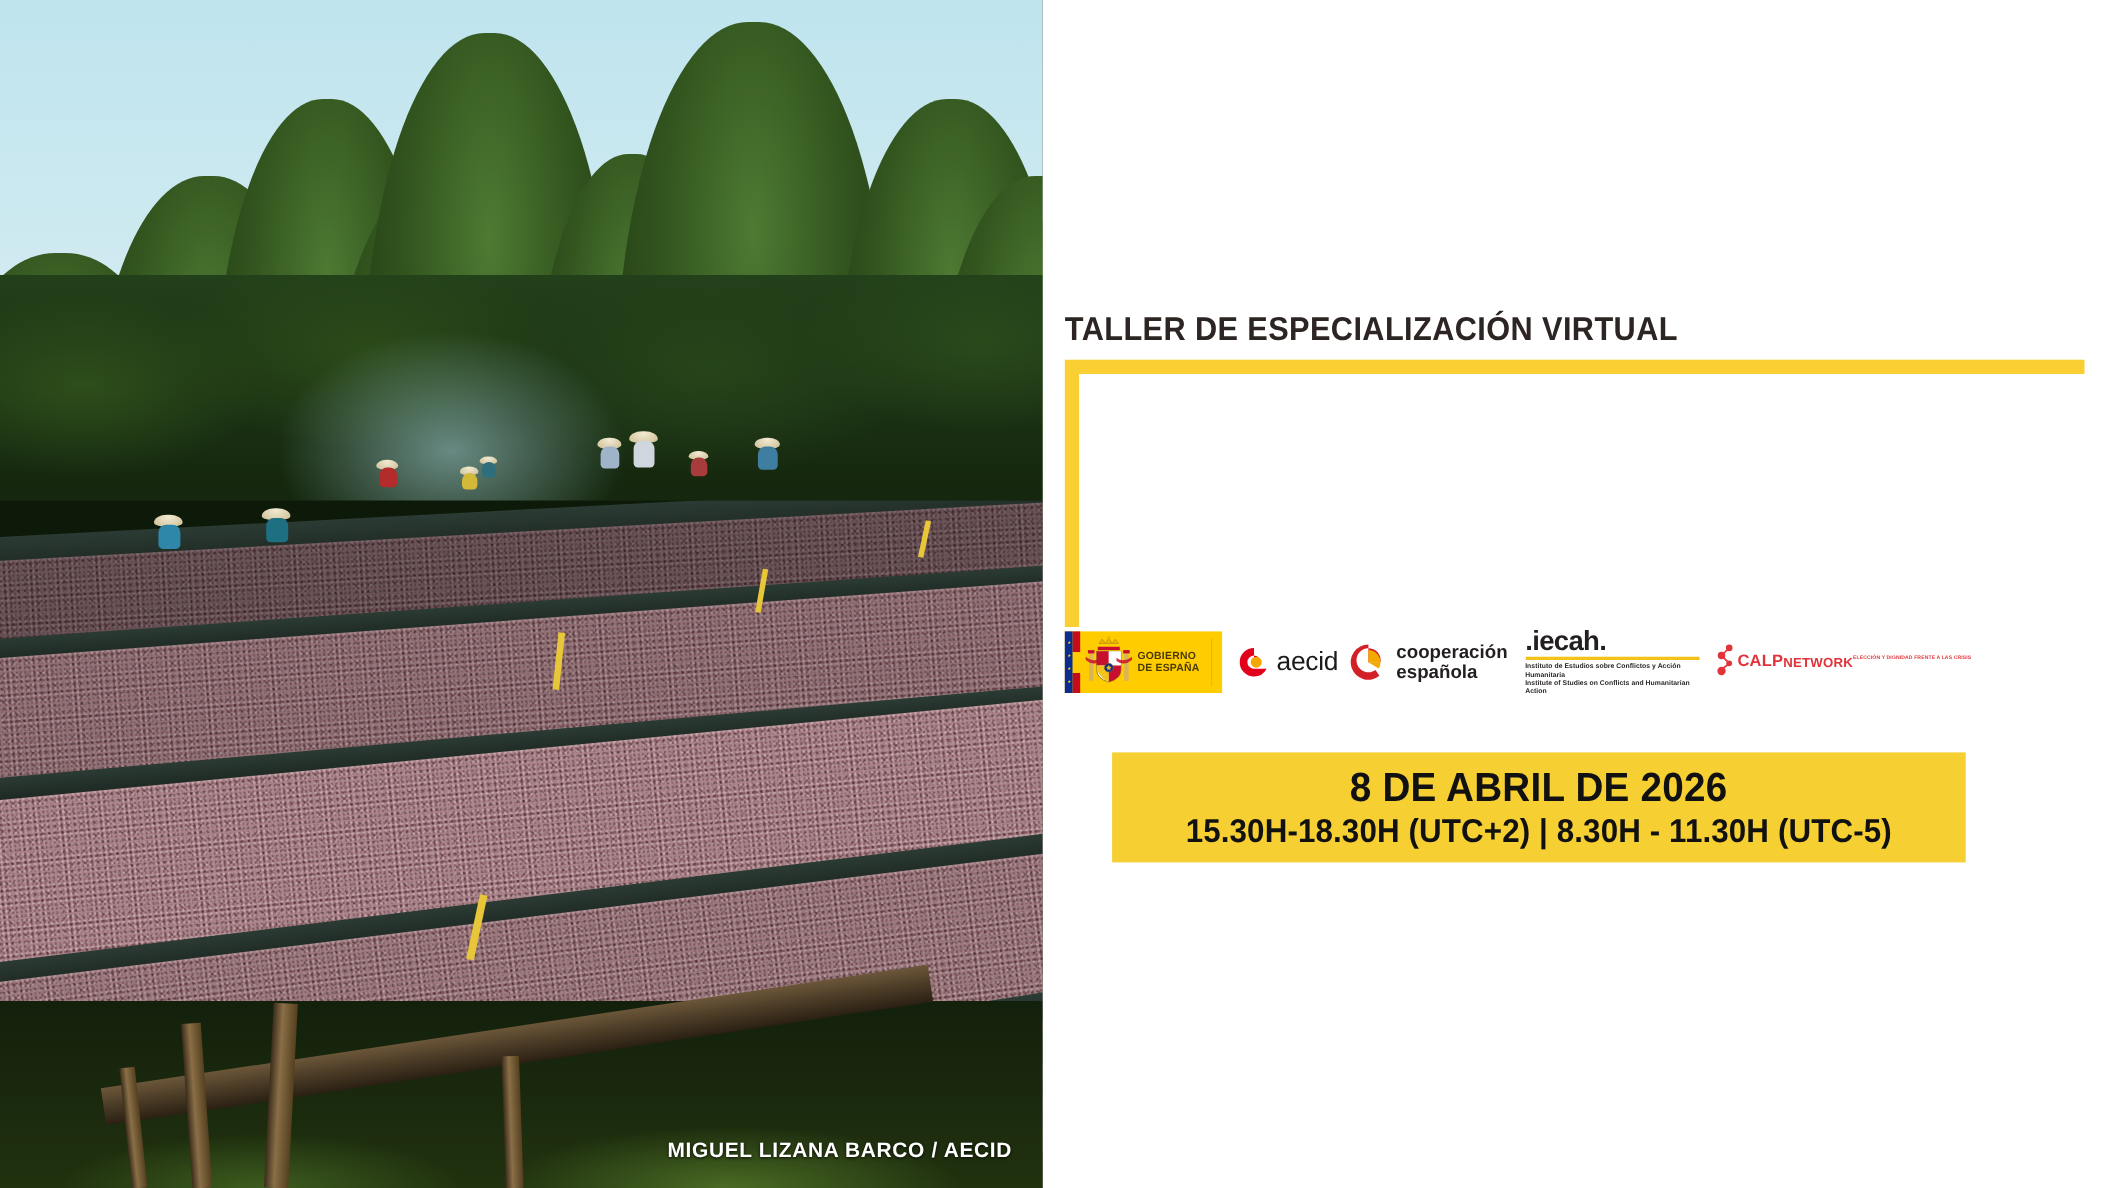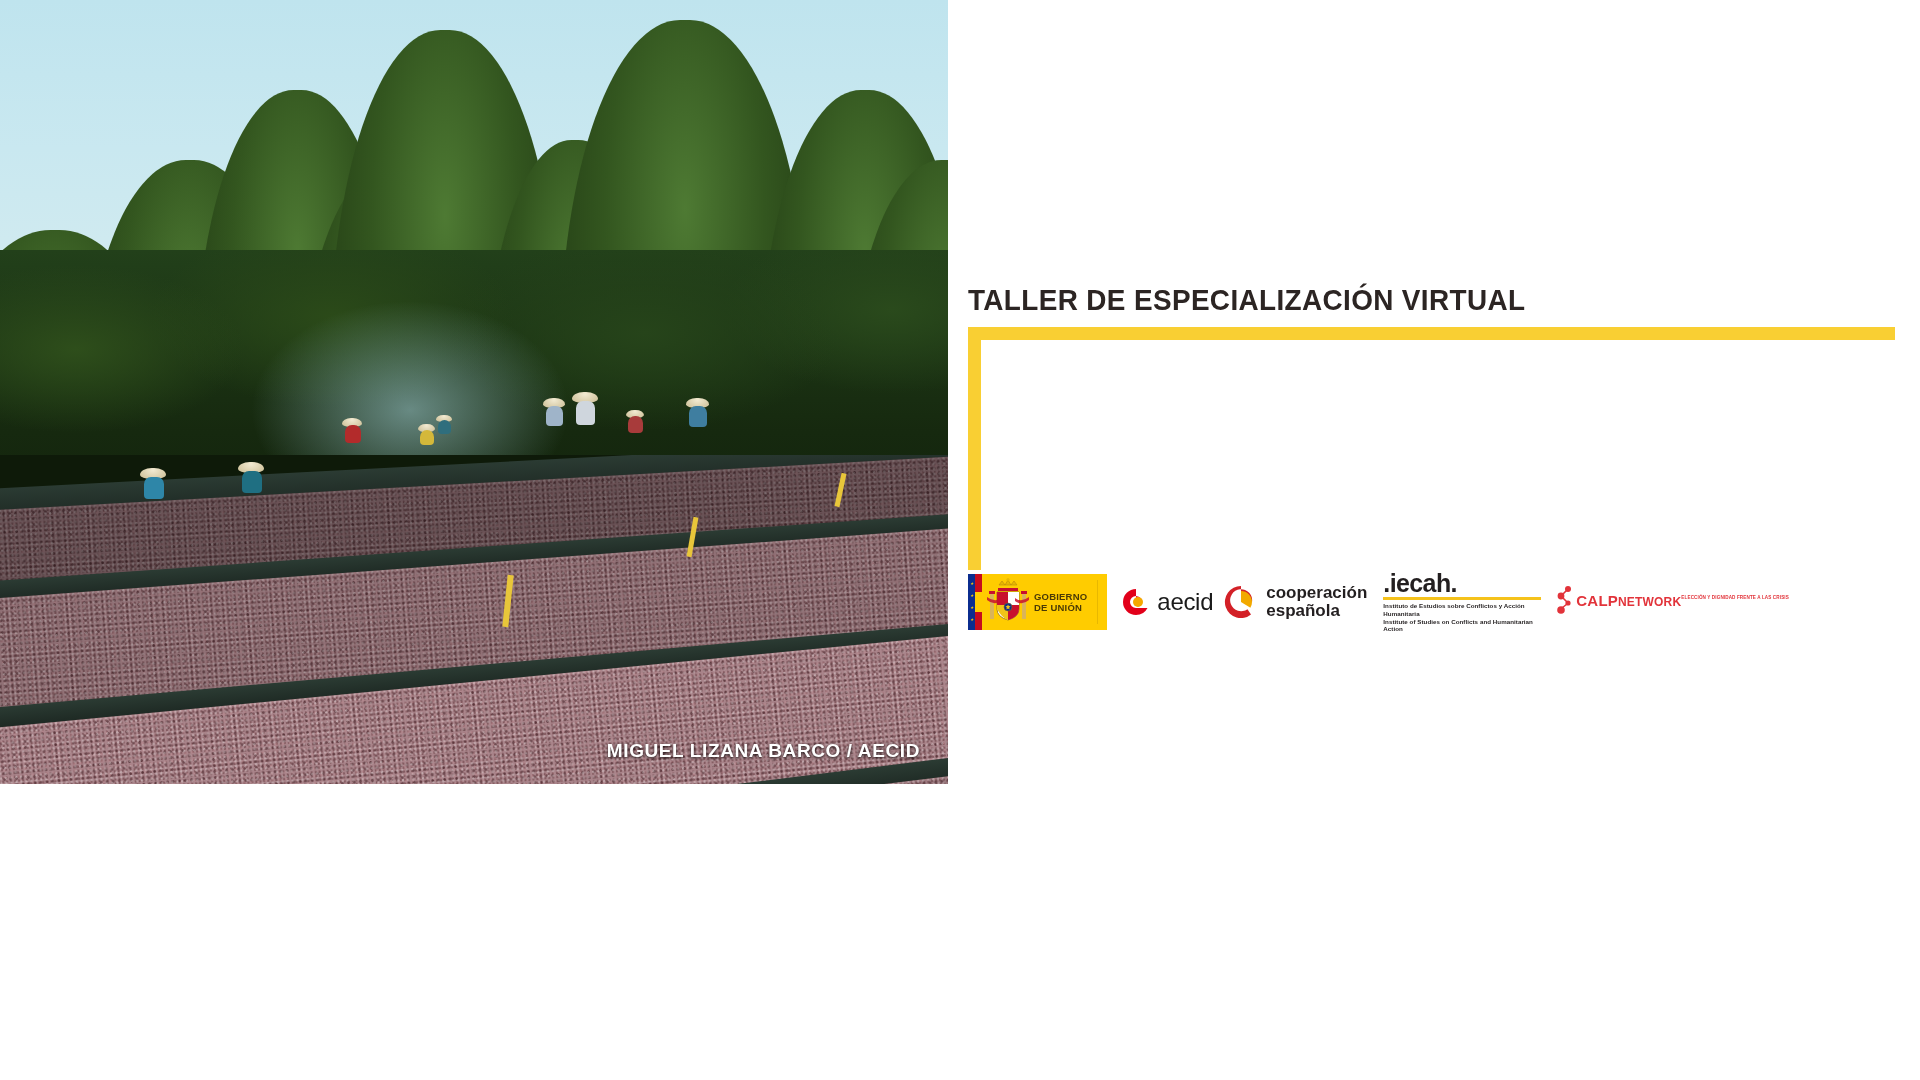--- a/index.html
+++ b/index.html
@@ -5,21 +5,21 @@
   * { margin:0; padding:0; box-sizing:border-box; }
   html,body{ width:1920px; height:1080px; overflow:hidden; }
   body{
     font-family:"Liberation Sans", sans-serif;
     background:#ffffff;
   }
   .poster{ position:relative; width:1920px; height:1080px; background:#fff; }
 
   
   .photo{
-    position:absolute; left:0; top:0; width:948px; height:784px;
+    position:absolute; left:0; top:0; width:948px; height:1080px;
     overflow:hidden; background:#1b2a14;
   }
   .sky{
     position:absolute; left:0; top:0; width:948px; height:330px;
     background:linear-gradient(#bfe4ee 0%, #c9e8f0 45%, #d5ecf0 100%);
   }
   
   .canopy{
     position:absolute; left:0; top:0; width:948px; height:560px;
   }
@@ -357,21 +357,21 @@
             <path d="M24 28 h11 v4 q0 8 -11 11 z" fill="#c8102e"></path>
             <circle cx="24" cy="30" r="4" fill="#0b2d8f" stroke="#8a6d1b" stroke-width=".6"></circle>
             <path d="M24 27.4 l.8 1.7 1.8 .2 -1.4 1.3 .4 1.8 -1.6 -.9 -1.6 .9 .4 -1.8 -1.4 -1.3 1.8 -.2z" fill="#f0c419"></path>
 
             <path d="M3 20 q8 6 14 1 l0 3 q-7 5 -14 -1z" fill="#c8102e" opacity=".85"></path>
             <path d="M45 20 q-8 6 -14 1 l0 3 q7 5 14 -1z" fill="#c8102e" opacity=".85"></path>
           </svg>
         </div>
         <div class="gob-txt">
           <span>GOBIERNO</span>
-          <span>DE UNIÓN</span>
+          <span>DE ESPAÑA</span>
         </div>
         <div class="gob-sep"></div>
       </div>
 
       <div class="aecid">
         <span class="mark">
           <svg width="30" height="30" viewBox="0 0 30 30">
             <path d="M15 2 a13 13 0 1 0 0 26 a13 13 0 0 0 11.5 -7 L15 21 a6 6 0 1 1 0 -12 z" fill="#E2001A"></path>
             <path d="M15 9 a6 6 0 0 1 5.6 8 L15 15 z" fill="#E2001A"></path>
             <circle cx="17" cy="15" r="5" fill="#F5A800"></circle>
@@ -412,15 +412,19 @@
           </svg>
         </span>
         <span class="wrap">
           <span class="w1">CALP</span>
           <span class="w2">NETWORK</span>
           <span class="tag">ELECCIÓN Y DIGNIDAD FRENTE A LAS CRISIS</span>
         </span>
       </div>
     </div>
 
+    <div class="datebox">
+      <div class="d1">8 DE ABRIL DE 2026</div>
+      <div class="d2">15.30H-18.30H (UTC+2) | 8.30H - 11.30H (UTC-5)</div>
+    </div>
 
   </div>
 </div>
 
 </body></html>

